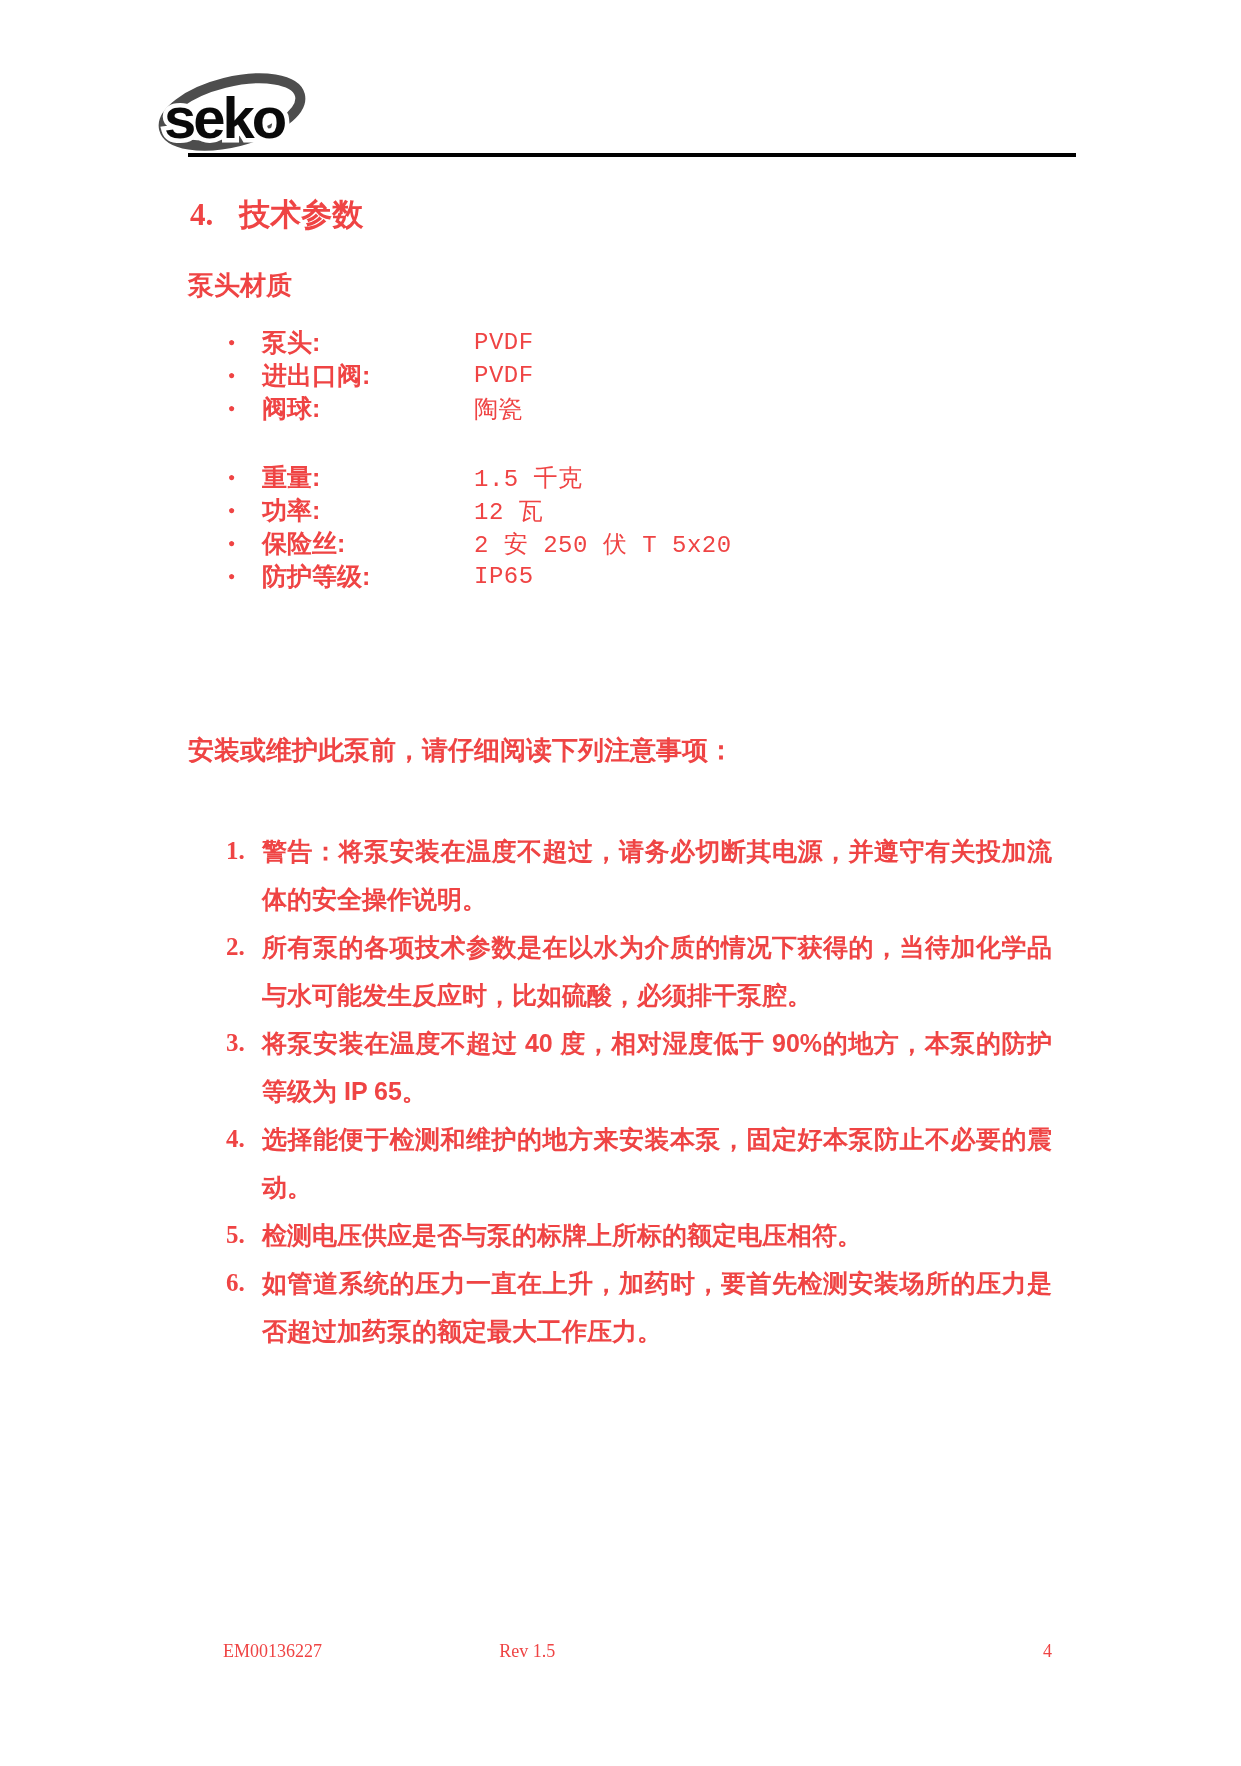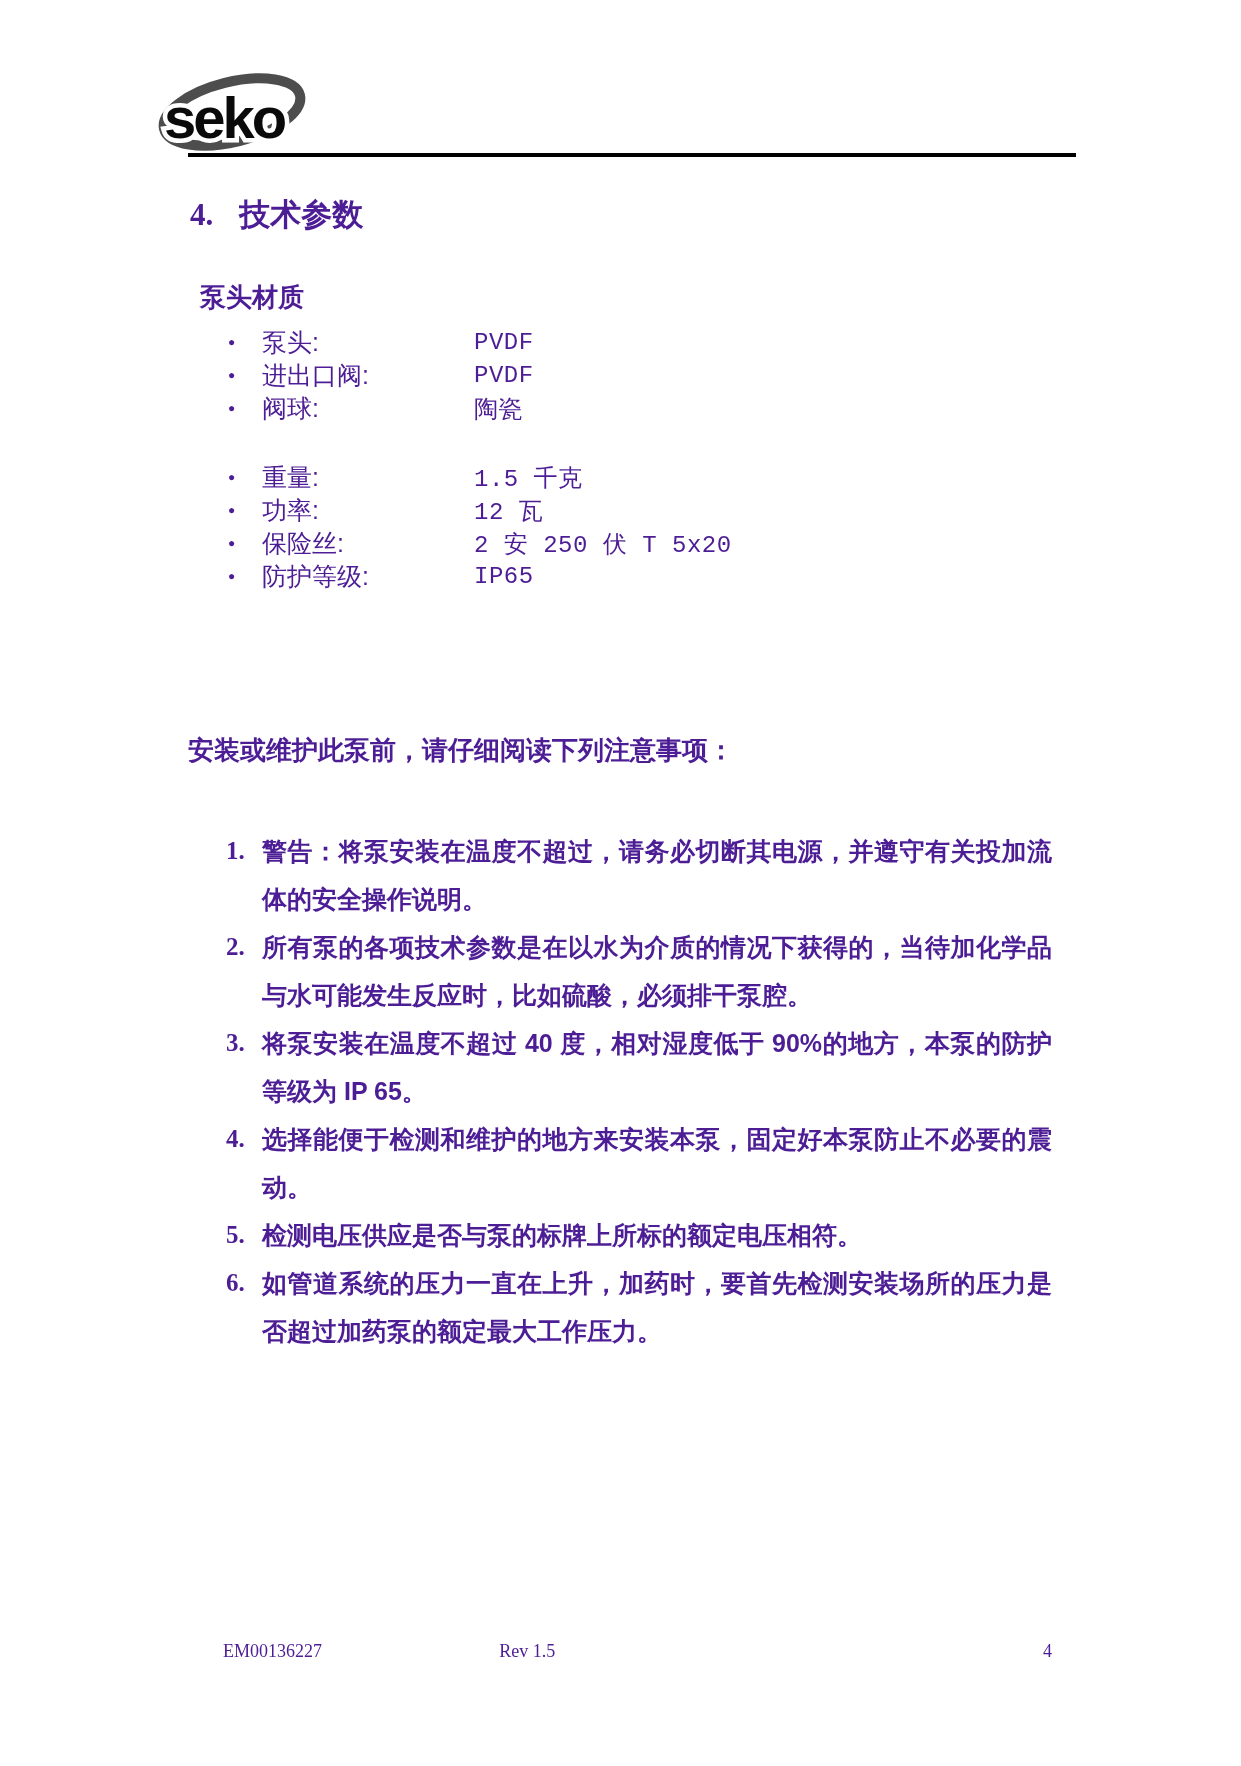--- a/index.html
+++ b/index.html
@@ -2,47 +2,47 @@
 <html><head>
 <meta charset="utf-8">
 <style>
   html, body { margin: 0; padding: 0; background: #e8e8e8; }
   .page {
     position: relative;
     width: 1241px;
     height: 1766px;
     margin: 0 auto;
     background: #ffffff;
-    color: #4c1d95;
+    color: #ef4444;
     font-family: "Liberation Sans", "DejaVu Sans", sans-serif;
     overflow: hidden;
   }
 
   
   .logo { position: absolute; top: 68px; left: 146px; width: 180px; height: 100px; }
 
   
   .rule { position: absolute; top: 153px; left: 188px; width: 888px; height: 4px; background: #000; }
 
   
   .heading {
     position: absolute; top: 194px; left: 190px; margin: 0;
     font-size: 31px; font-weight: 700; display: flex; align-items: baseline;
   }
   .h-num { font-family: "Liberation Serif", "DejaVu Serif", serif; font-weight: 700; margin-right: 26px; }
 
   
-  .subheading { position: absolute; top: 268px; left: 188px; margin: 12px; font-size: 26px; font-weight: 700; }
+  .subheading { position: absolute; top: 268px; left: 188px; margin: 0; font-size: 26px; font-weight: 700; }
 
   
   .specs { position: absolute; top: 326px; left: 228px; }
   .spec-row { display: flex; align-items: center; height: 33px; }
   .bullet { width: 34px; flex: none; }
   .bullet::before { content: "●"; font-size: 12px; position: relative; top: -2px; }
-  .spec-label { width: 212px; flex: none; font-size: 25px; font-weight: 400; }
+  .spec-label { width: 212px; flex: none; font-size: 25px; font-weight: 700; }
   .spec-value {
     font-size: 24px; font-weight: 400; letter-spacing: 0.5px;
     font-family: Liberation Mono, monospace;
   }
   .spec-gap { height: 36px; }
 
   
   .intro { position: absolute; top: 733px; left: 188px; margin: 0; font-size: 26px; font-weight: 700; }
 
   

